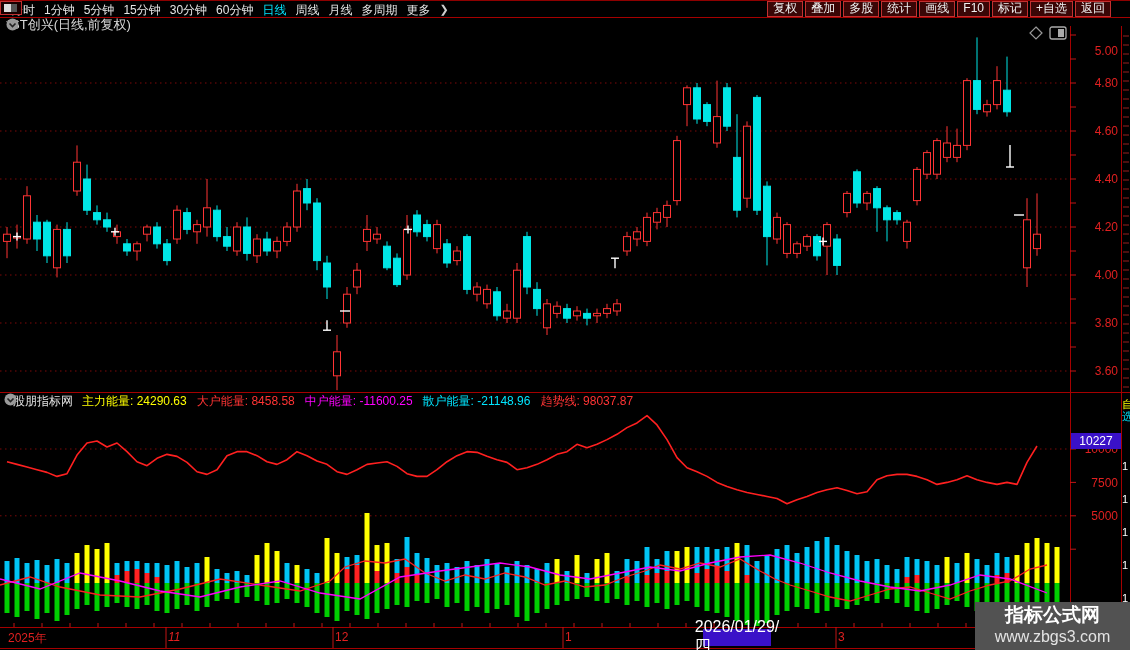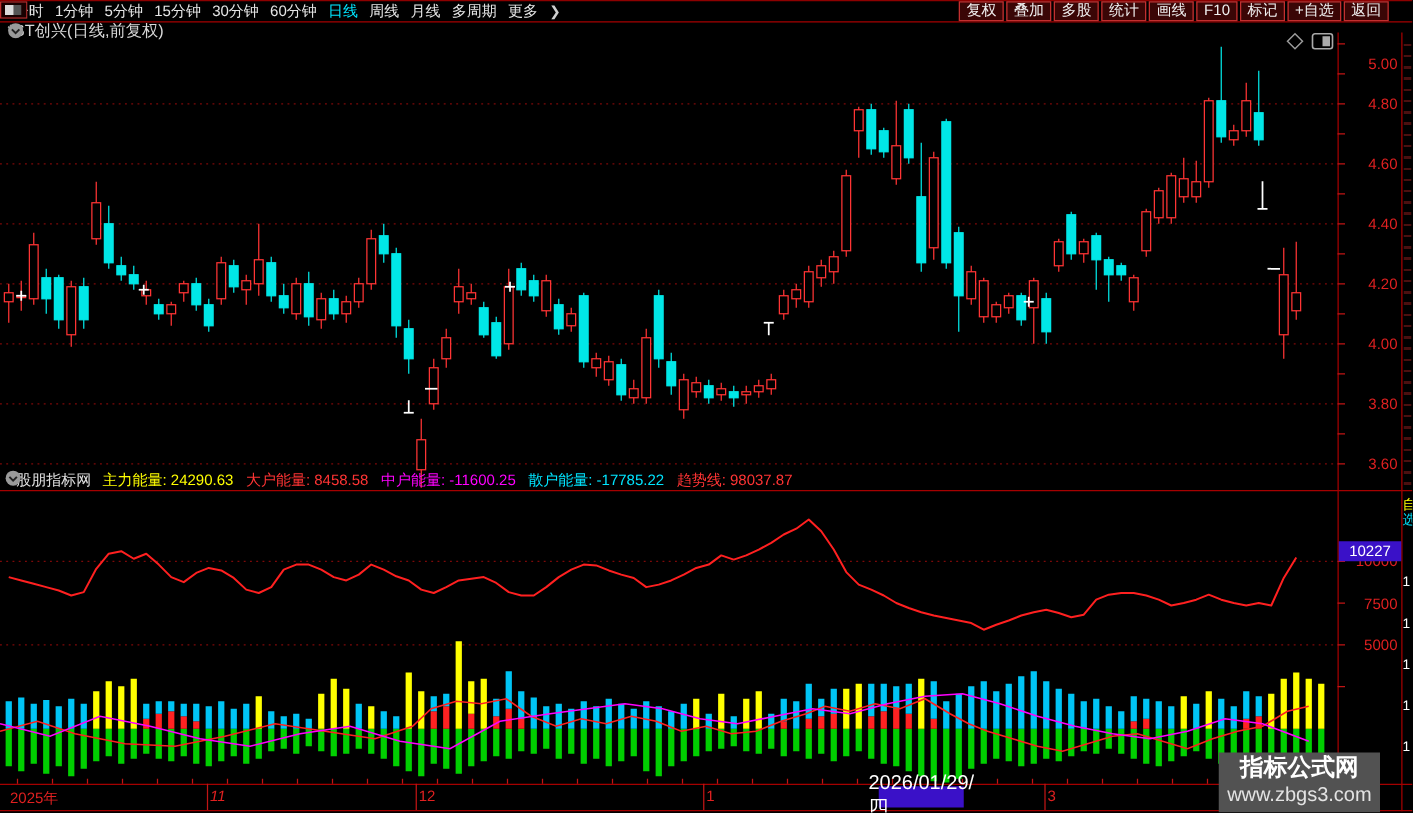--- a/index.html
+++ b/index.html
@@ -18,31 +18,31 @@
     height:16px;padding:0 5px;white-space:nowrap}
   
   .titlebar{position:absolute;left:6px;top:18px;height:13px;display:flex;align-items:center;gap:6px;z-index:20}
   .title-text{font-size:13px;color:#d9d9d9;white-space:nowrap}
   
   .corner{position:absolute;left:1028px;top:25px;z-index:20}
   
   .axlab{position:absolute;width:44px;left:1074px;text-align:right;font-size:12px;color:#e02020;
     height:14px;line-height:14px;z-index:10}
   
-  .indhead{position:absolute;left:4px;top:376px;height:16px;display:flex;align-items:center;gap:9px;z-index:20;white-space:nowrap}
+  .indhead{position:absolute;left:4px;top:393px;height:16px;display:flex;align-items:center;gap:9px;z-index:20;white-space:nowrap}
   .indsrc{font-size:12px;color:#e0e0e0}
   .indfield{font-size:12px}
   
   .badge{position:absolute;background:#3a11c8;color:#fff;display:flex;align-items:center;justify-content:center;z-index:15}
   #val-badge{left:1071px;top:433px;width:50px;height:16px;font-size:12px}
   #date-badge{left:703px;top:629px;width:68px;height:17px;font-size:16px}
   
   .datelab{position:absolute;top:630px;font-size:12px;color:#e02020;z-index:10;white-space:nowrap}
   
-  .wm{position:absolute;left:975px;top:602px;width:129px;height:48px;background:#525252;z-index:40;text-align:center}
+  .wm{position:absolute;left:975px;top:602px;width:155px;height:48px;background:#525252;z-index:40;text-align:center}
   .wm-l1{font-size:19px;font-weight:bold;color:#fff;line-height:24px;margin-top:1px}
   .wm-l2{font-size:16px;color:#e3e3e3;line-height:20px}
   
   .edge-top{position:absolute;left:1123px;top:28px;width:6px;height:362px;z-index:5;opacity:.7;
     background:repeating-linear-gradient(180deg,transparent 0 7px,rgba(195,40,40,.55) 7px 9px)}
   .edge-ind{position:absolute;left:1122px;top:398px;width:8px;height:228px;overflow:hidden;z-index:5}
   .edge-tab{font-size:11px;line-height:12px;display:block}
   .edge-one{position:absolute;left:0;color:#fff;font-size:11px;line-height:12px}
   svg{position:absolute;left:0;top:0;z-index:1}
 </style>
@@ -663,21 +663,21 @@
       <svg width="13" height="13">
           <circle cx="6.5" cy="6.5" r="6" fill="#9a9a9a"></circle>
         <path d="M3.5 5.5 L6.5 8.5 L9.5 5.5" stroke="#222" stroke-width="1.6" fill="none"></path>
         </svg>
     </span>
     <span class="indsrc">股朋指标网</span>
     <span id="ind-fields" style="display:flex;gap:10px">
         <span class="indfield" style="color: rgb(255, 255, 0);">主力能量: 24290.63</span>
         <span class="indfield" style="color: rgb(255, 52, 52);">大户能量: 8458.58</span>
         <span class="indfield" style="color: rgb(255, 0, 255);">中户能量: -11600.25</span>
-        <span class="indfield" style="color: rgb(0, 229, 255);">散户能量: -17785.22</span>
+        <span class="indfield" style="color: rgb(0, 229, 255);">散户能量: -21148.96</span>
         <span class="indfield" style="color: rgb(255, 52, 52);">趋势线: 98037.87</span>
       </span>
   </div>
 
   <div id="ind-labels">
       <div class="axlab" style="top: 442px;">10000</div>
       <div class="axlab" style="top: 476px;">7500</div>
       <div class="axlab" style="top: 509px;">5000</div>
     </div>
   <div class="badge" id="val-badge">10227</div>

